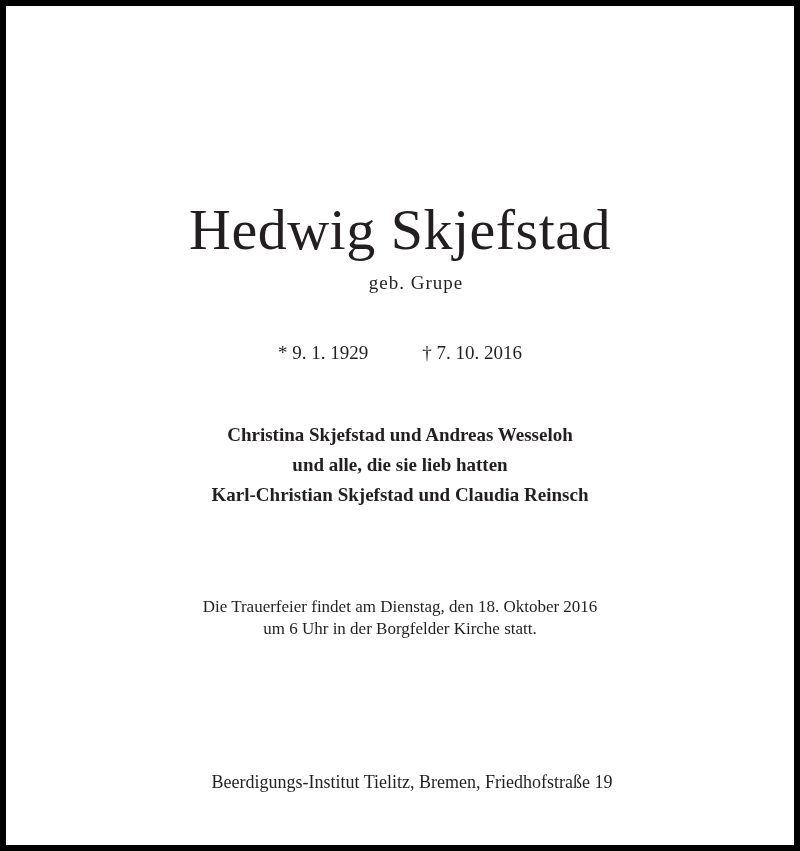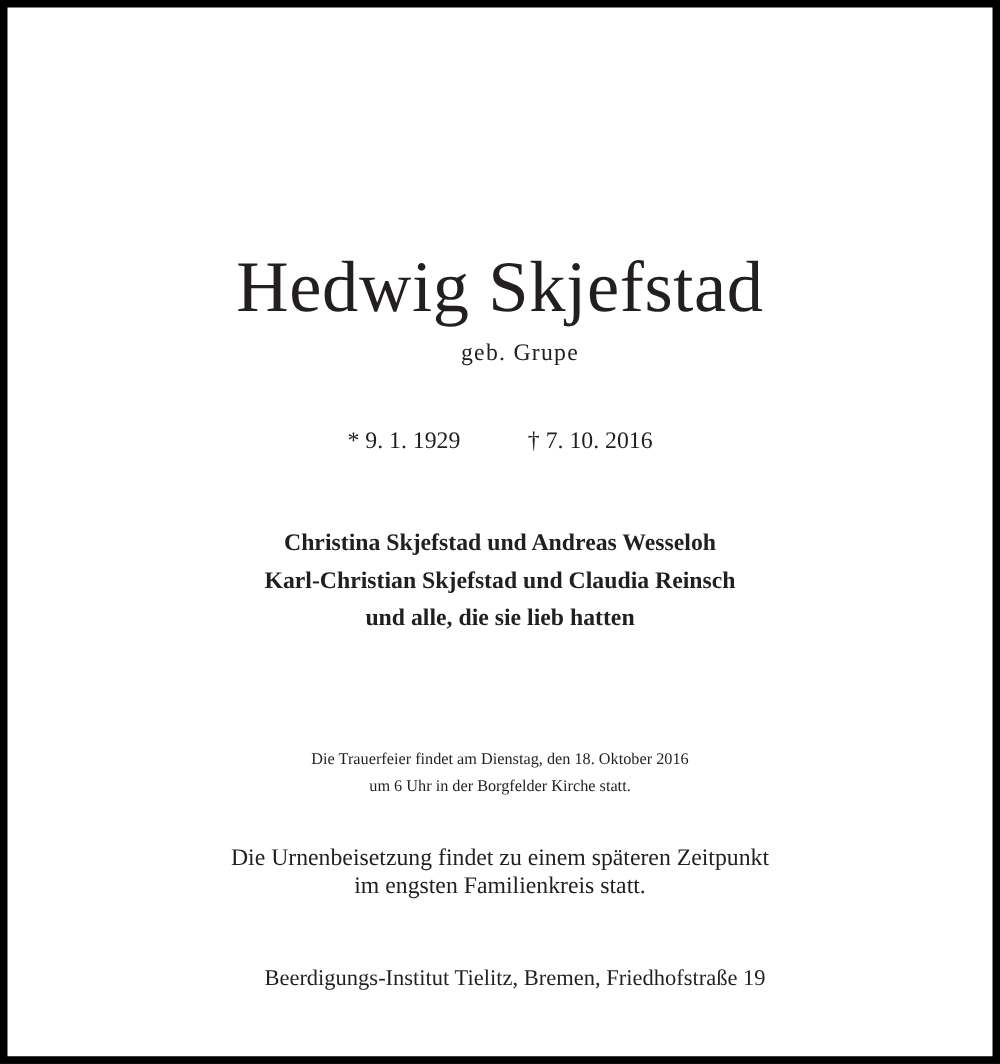--- a/index.html
+++ b/index.html
@@ -10,40 +10,36 @@
       font-family: "Liberation Serif", "DejaVu Serif", serif; color: #231f20;
     }
     .line { position: absolute; left: 0; width: 100%; text-align: center; white-space: nowrap; }
     .motto { top: 72px; font-size: 19px; }
     .name { top: 190px; font-size: 58px; font-weight: normal; letter-spacing: 0.5px; }
     .maiden { top: 266px; font-size: 19px; letter-spacing: 1px; margin-left: 16px; }
     .dates { top: 292px; font-size: 19px; margin-top: 44px; }
     .dates span { display: inline-block; }
     .dates .gap { width: 54px; }
     .mourners { top: 414px; font-size: 19px; font-weight: bold; line-height: 30px; }
-    .p1 { top: 590px; font-size: 13px; line-height: 22px; }
+    .p1 { top: 590px; font-size: 17px; line-height: 22px; }
     .p2 { top: 670px; font-size: 19px; line-height: 22px; }
     .funeral-home { top: 766px; font-size: 18px; padding-left: 12px; }
   </style>
 </head>
 <body>
 
 <div class="frame">
   <div class="line name">Hedwig Skjefstad</div>
   <div class="line maiden">geb. Grupe</div>
   <div class="line dates">
     <span>* 9. 1. 1929</span><span class="gap"></span><span>† 7. 10. 2016</span>
   </div>
   <div class="line mourners">
     <div>Christina Skjefstad und Andreas Wesseloh</div>
+    <div>und alle, die sie lieb hatten</div>
     <div>Karl-Christian Skjefstad und Claudia Reinsch</div>
-    <div>und alle, die sie lieb hatten</div>
   </div>
   <div class="line p1">
     <div>Die Trauerfeier findet am Dienstag, den 18. Oktober 2016</div>
     <div>um 6 Uhr in der Borgfelder Kirche statt.</div>
   </div>
-  <div class="line p2">
-    <div>Die Urnenbeisetzung findet zu einem späteren Zeitpunkt</div>
-    <div>im engsten Familienkreis statt.</div>
-  </div>
   <div class="line funeral-home">Beerdigungs-Institut Tielitz, Bremen, Friedhofstraße 19</div>
 </div>
 
 </body></html>

